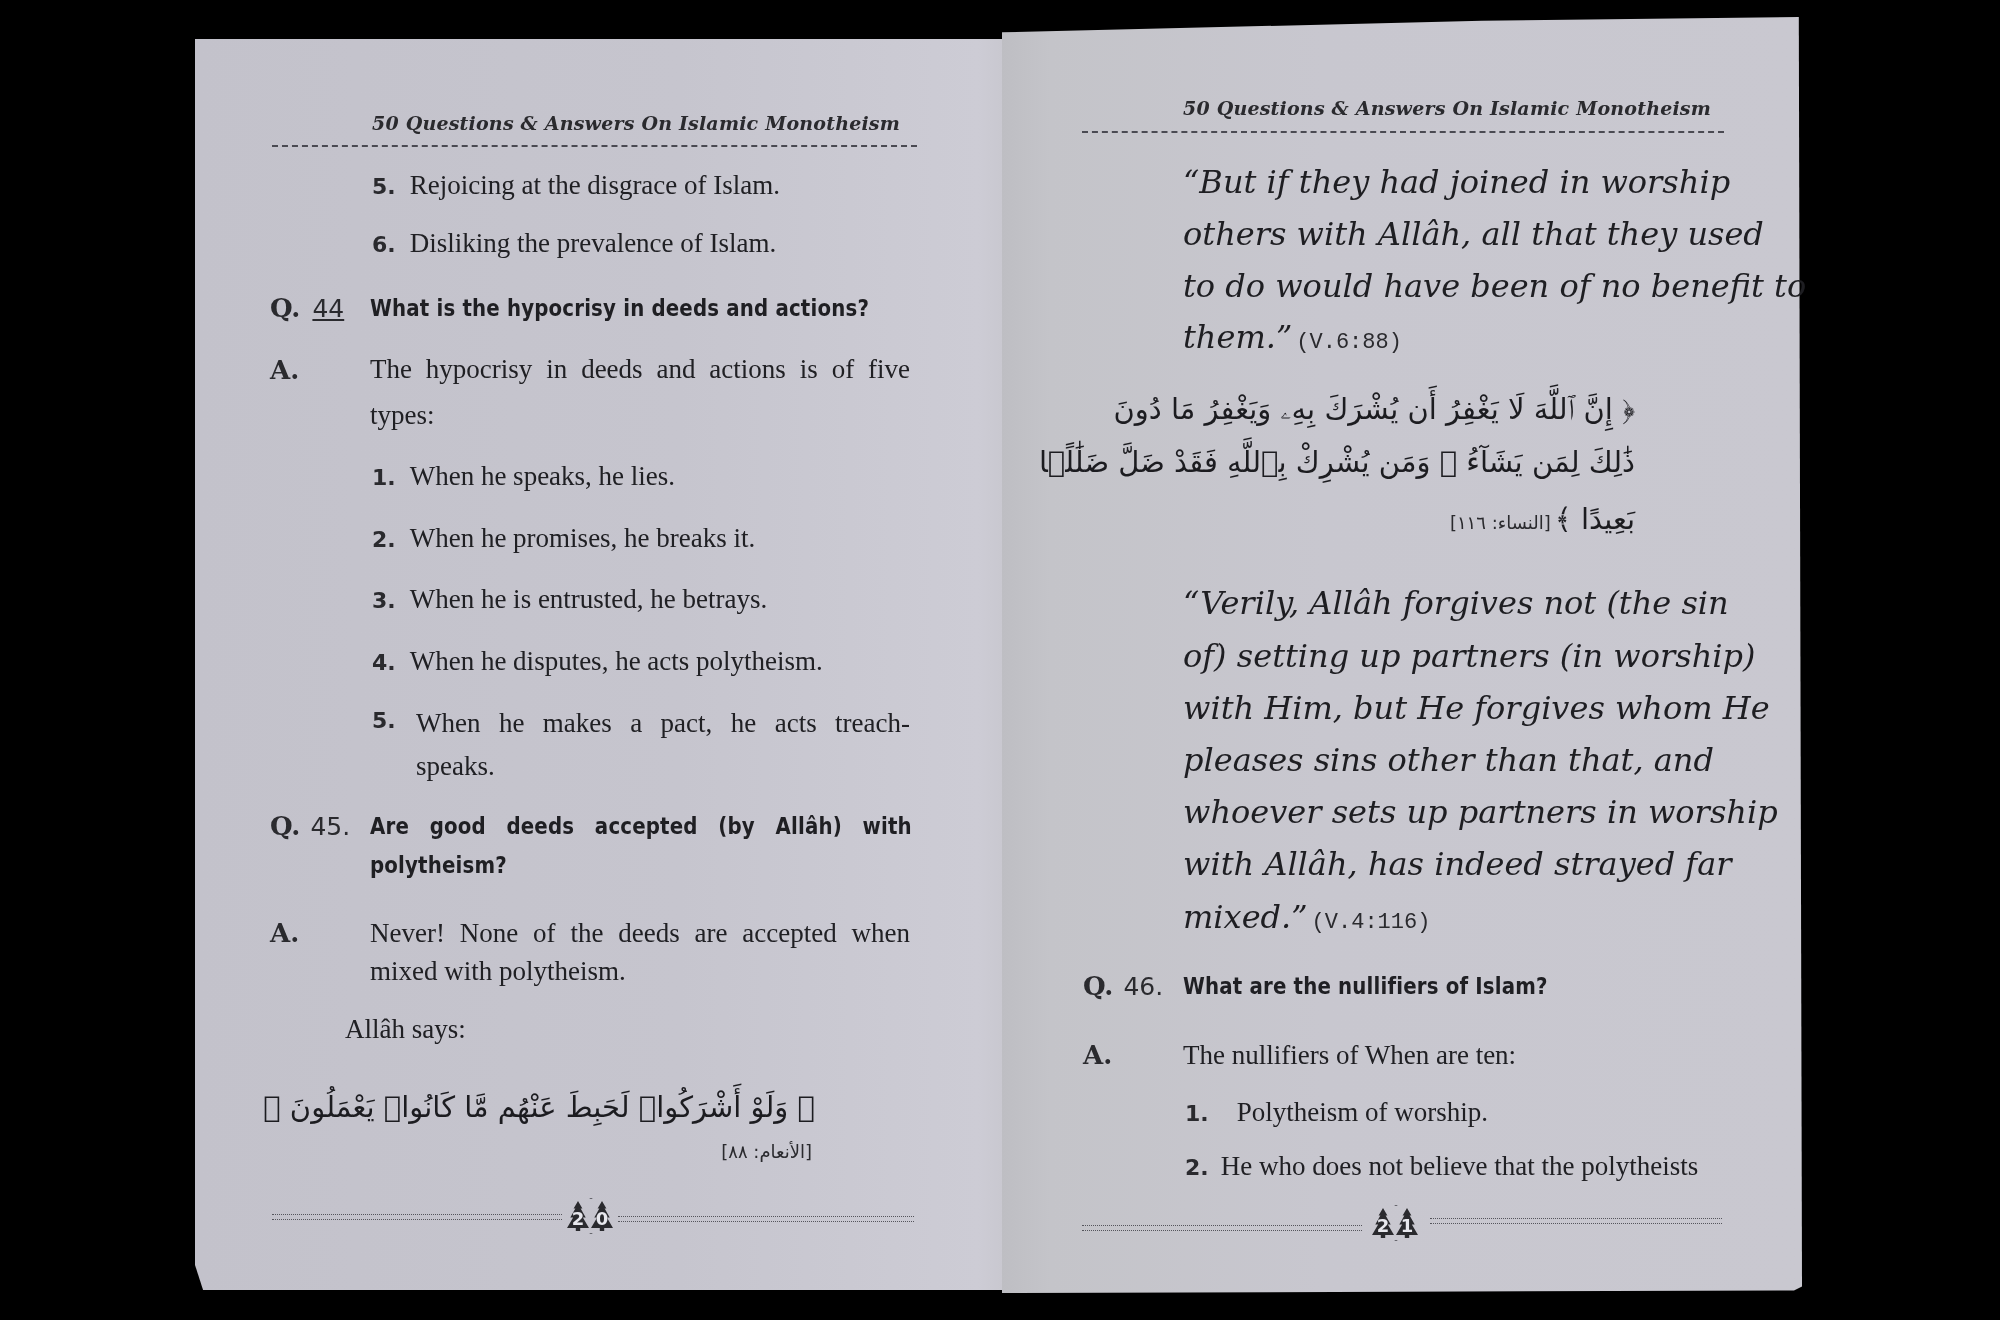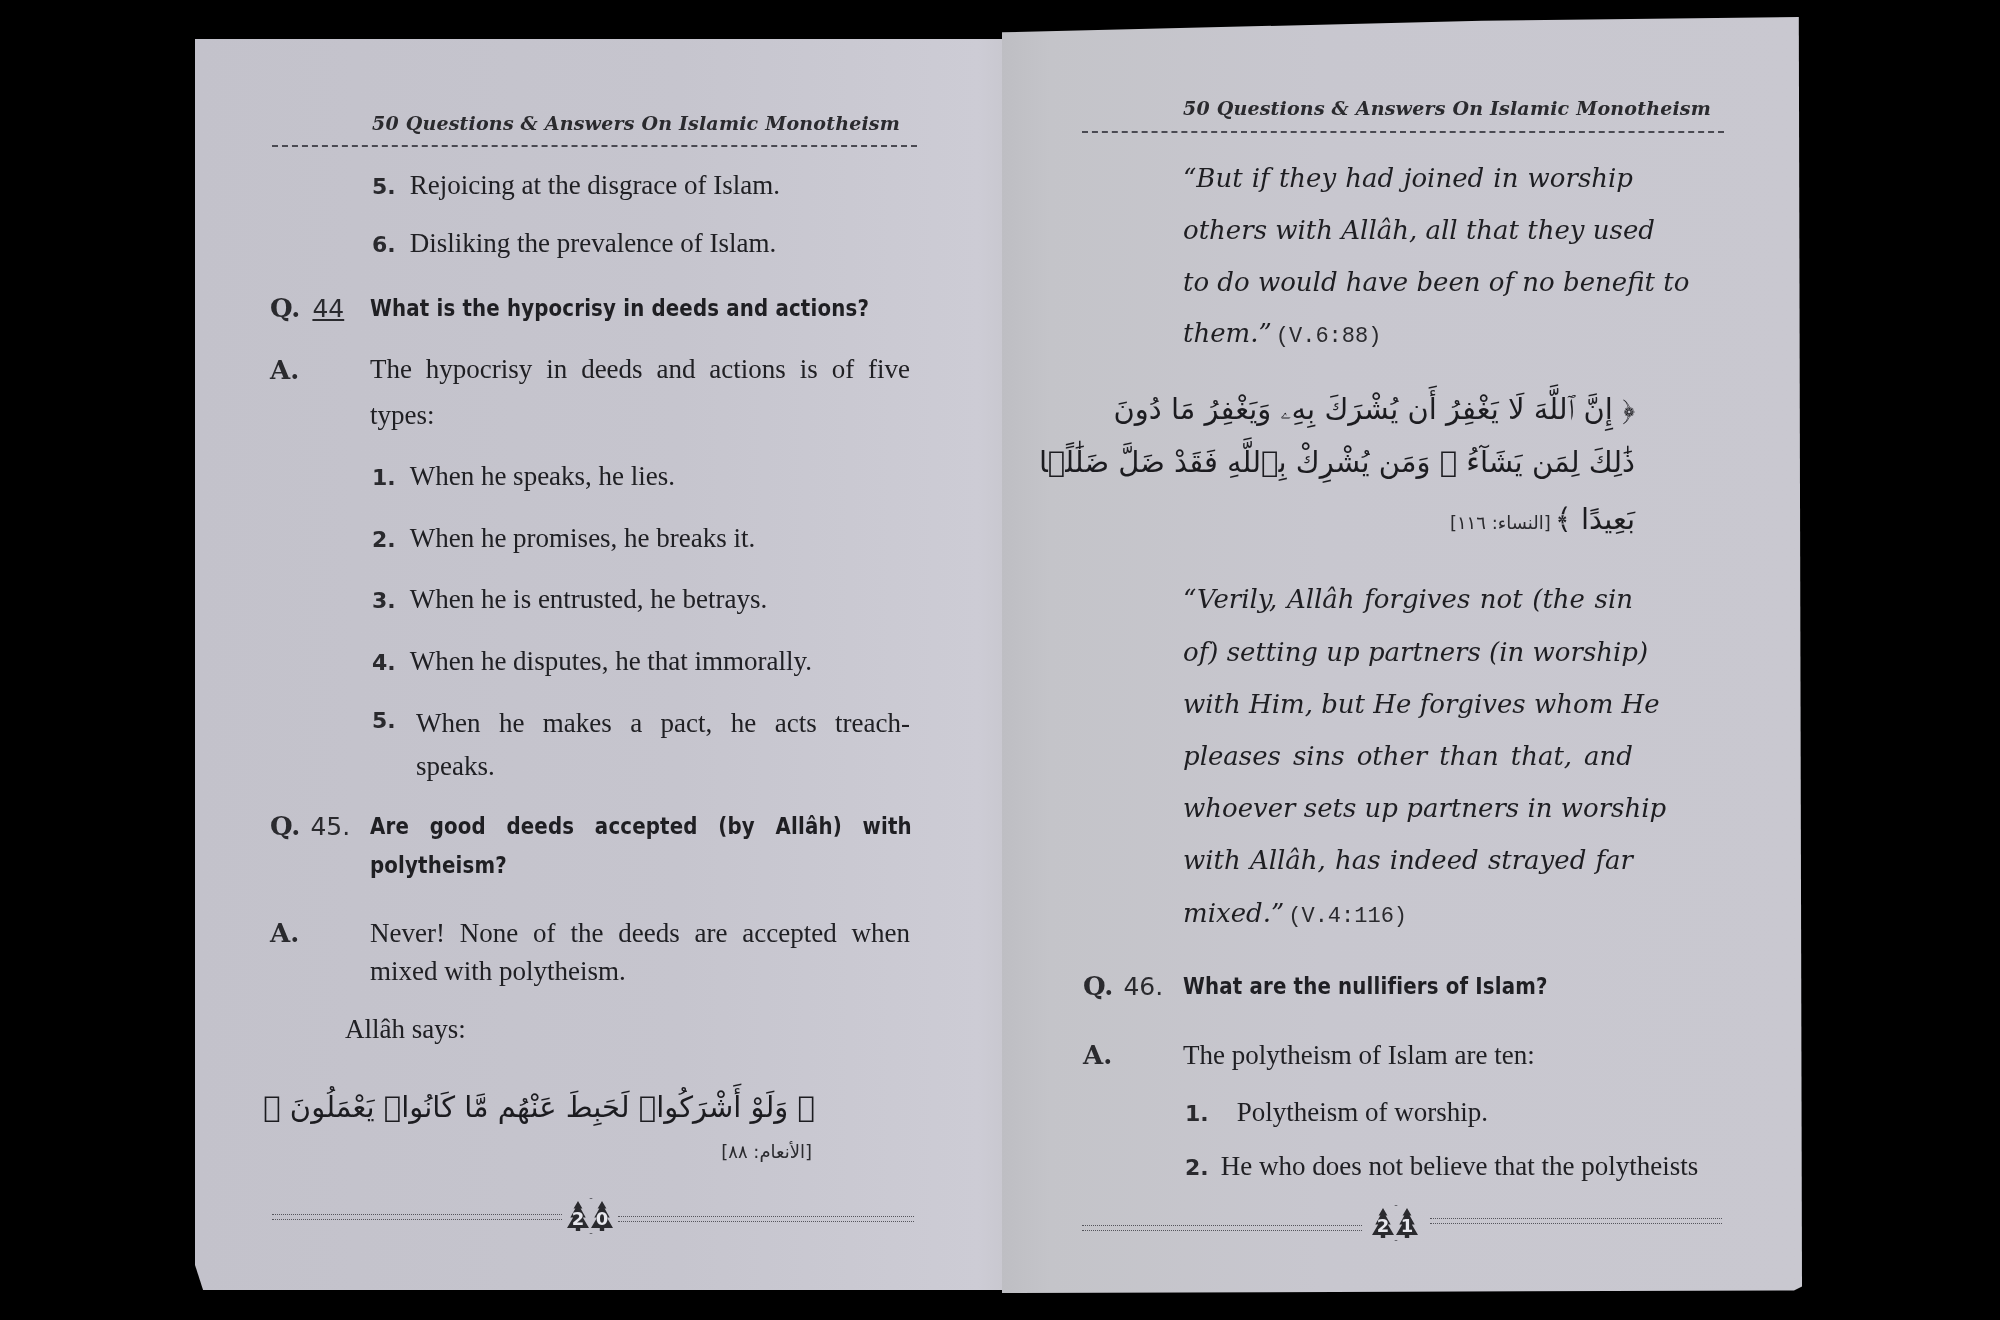--- a/index.html
+++ b/index.html
@@ -14,21 +14,21 @@
     clip-path:polygon(0 1.2%,60% 0.3%,99.6% 0,100% 99.5%,99% 99.8%,0 100%); }
   .abs { position:absolute; white-space:nowrap; }
   .hdr { font-family:"DejaVu Serif", serif; font-style:italic; font-weight:bold; font-size:19px; color:#2a2a2e; letter-spacing:0.2px; }
   .rule { position:absolute; height:0; border-top:2px dashed #4a4a52; }
   .rule2 { position:absolute; height:0; border-top:1px dotted #55555c; }
   .body { font-family:"Liberation Serif", serif; font-size:27px; color:#202024; }
   .num { font-family:"DejaVu Sans", sans-serif; font-weight:bold; font-size:22px; color:#2a2a2e; }
   .qb { font-family:"DejaVu Sans", sans-serif; font-weight:bold; font-size:23px; color:#1f1f23; letter-spacing:0.2px; transform:scaleX(0.86); transform-origin:left center; }
   .marker { font-family:"DejaVu Serif", serif; font-weight:bold; font-size:26px; color:#2a2a2e; }
   .qnum { font-family:"DejaVu Sans", sans-serif; font-size:25px; color:#2a2a2e; }
-  .quote { font-family:"DejaVu Serif", serif; font-style:italic; font-size:26px; color:#1e1e22; }
+  .quote { font-family:"DejaVu Serif", serif; font-style:italic; font-size:32px; color:#1e1e22; }
   .ref { font-family:Liberation Mono, monospace; font-size:22px; color:#2a2a2e; }
   .arabic { font-family:"DejaVu Sans", sans-serif; font-size:29px; color:#1c1c20; direction:rtl; }
   .arref { font-family:"DejaVu Sans", sans-serif; font-size:18px; color:#2a2a2e; direction:rtl; }
   .pnum { position:absolute; width:60px; height:36px; display:flex; justify-content:center; align-items:center; gap:2px; }
   .tree { font-family:"DejaVu Sans", sans-serif; font-weight:bold; font-size:18px; color:#e8e8ee; background:#2a2a2e;
           width:22px; height:30px; display:flex; align-items:flex-end; justify-content:center; padding-bottom:2px; box-sizing:border-box;
           clip-path:polygon(50% 0,70% 25%,62% 25%,85% 55%,72% 55%,100% 90%,60% 90%,60% 100%,40% 100%,40% 90%,0 90%,28% 55%,15% 55%,38% 25%,30% 25%); }
   .diamond { position:absolute; width:110px; height:34px; border:1px dashed #55555c; transform:rotate(0deg);
              clip-path:polygon(0 50%,50% 0,100% 50%,50% 100%); background:transparent; }
   .just { text-align:justify; text-align-last:justify; display:block; }
@@ -67,21 +67,21 @@
 <div class="abs" style="left:372px; top:523px;">
   <span class="num">2</span><span class="num">.</span>
   <span class="body" style="margin-left:10px;">When he promises, he breaks it.</span>
 </div>
 <div class="abs" style="left:372px; top:584px;">
   <span class="num">3</span><span class="num">.</span>
   <span class="body" style="margin-left:10px;">When he is entrusted, he betrays.</span>
 </div>
 <div class="abs" style="left:372px; top:646px;">
   <span class="num">4</span><span class="num">.</span>
-  <span class="body" style="margin-left:10px;">When he disputes, he that immorally.</span>
+  <span class="body" style="margin-left:10px;">When he disputes, he acts polytheism.</span>
 </div>
 <div class="abs" style="left:372px; top:708px;">
   <span class="num">5</span><span class="num">.</span>
 </div>
 <div class="abs body just" style="left:416px; top:708px; width:494px;">When he makes a pact, he acts treach-</div>
 <div class="abs body" style="left:416px; top:751px;">speaks.</div>
 
 <div class="abs" style="left:270px; top:811px;">
   <span class="marker">Q.</span>
   <span class="qnum" style="margin-left:6px;">45.</span>
@@ -138,21 +138,21 @@
   <span class="ref">(V.4:116)</span>
 </div>
 
 <div class="abs" style="left:1083px; top:971px;">
   <span class="marker">Q.</span>
   <span class="qnum" style="margin-left:6px;">46.</span>
 </div>
 <div class="abs qb" style="left:1183px; top:973px;">What are the nullifiers of Islam?</div>
 
 <div class="abs marker" style="left:1083px; top:1040px;">A.</div>
-<div class="abs body" style="left:1183px; top:1040px;">The polytheism of Islam are ten:</div>
+<div class="abs body" style="left:1183px; top:1040px;">The nullifiers of When are ten:</div>
 
 <div class="abs" style="left:1185px; top:1097px;">
   <span class="num">1</span><span class="num">.</span>
   <span class="body" style="margin-left:24px;">Polytheism of worship.</span>
 </div>
 <div class="abs" style="left:1185px; top:1151px;">
   <span class="num">2</span><span class="num">.</span>
   <span class="body" style="margin-left:8px;">He who does not believe that the polytheists</span>
 </div>
 

